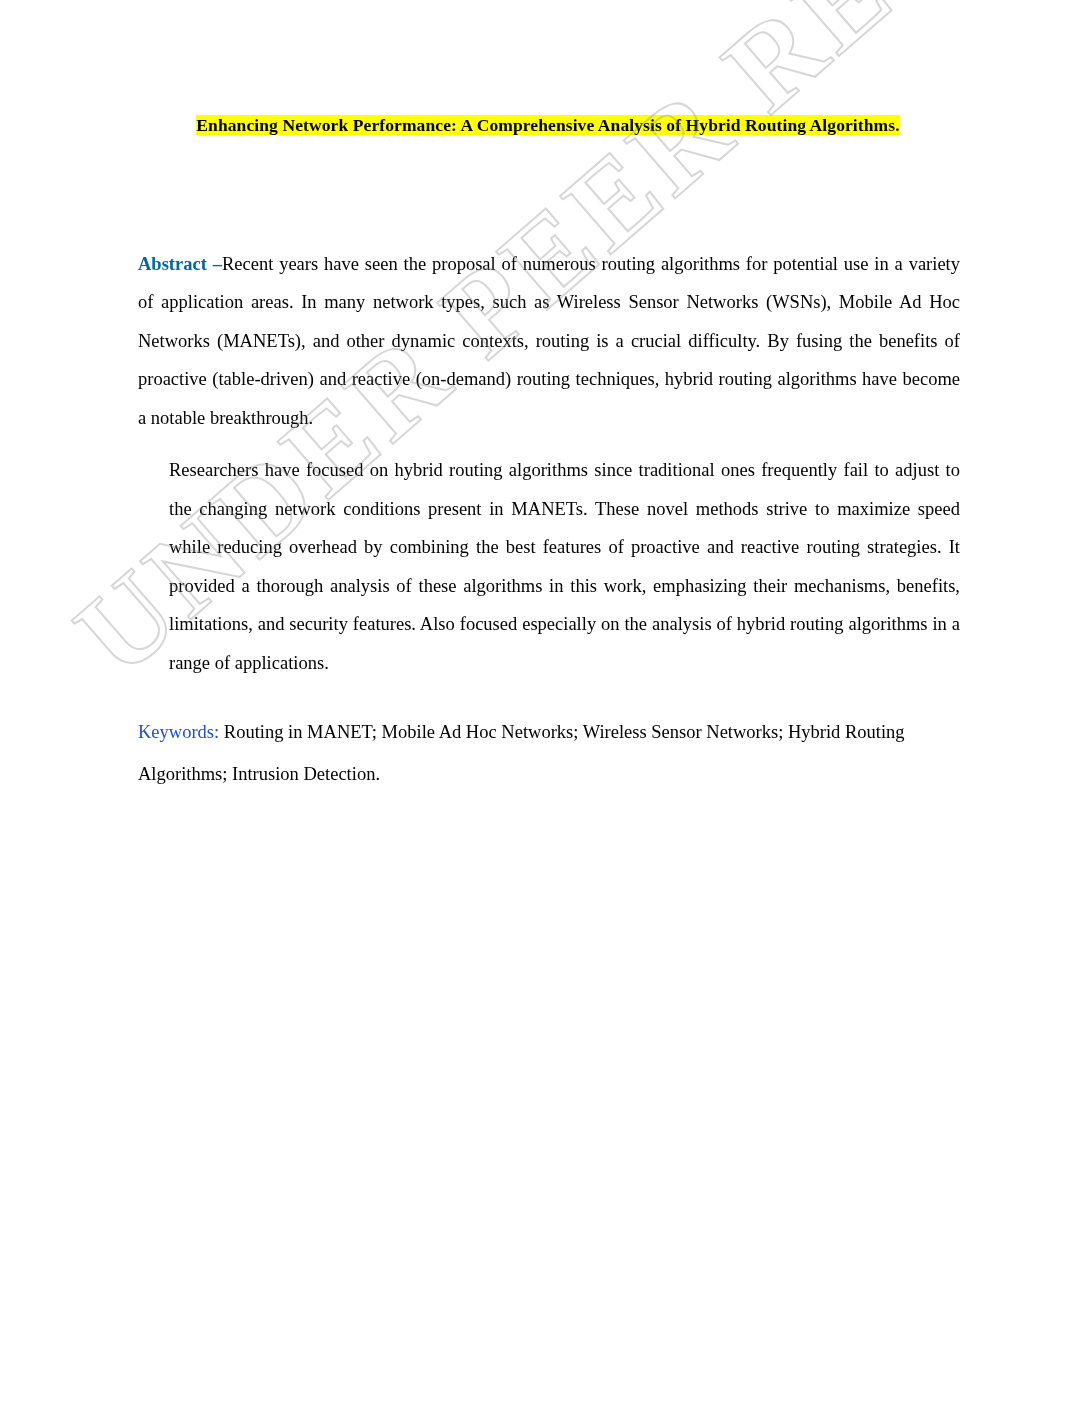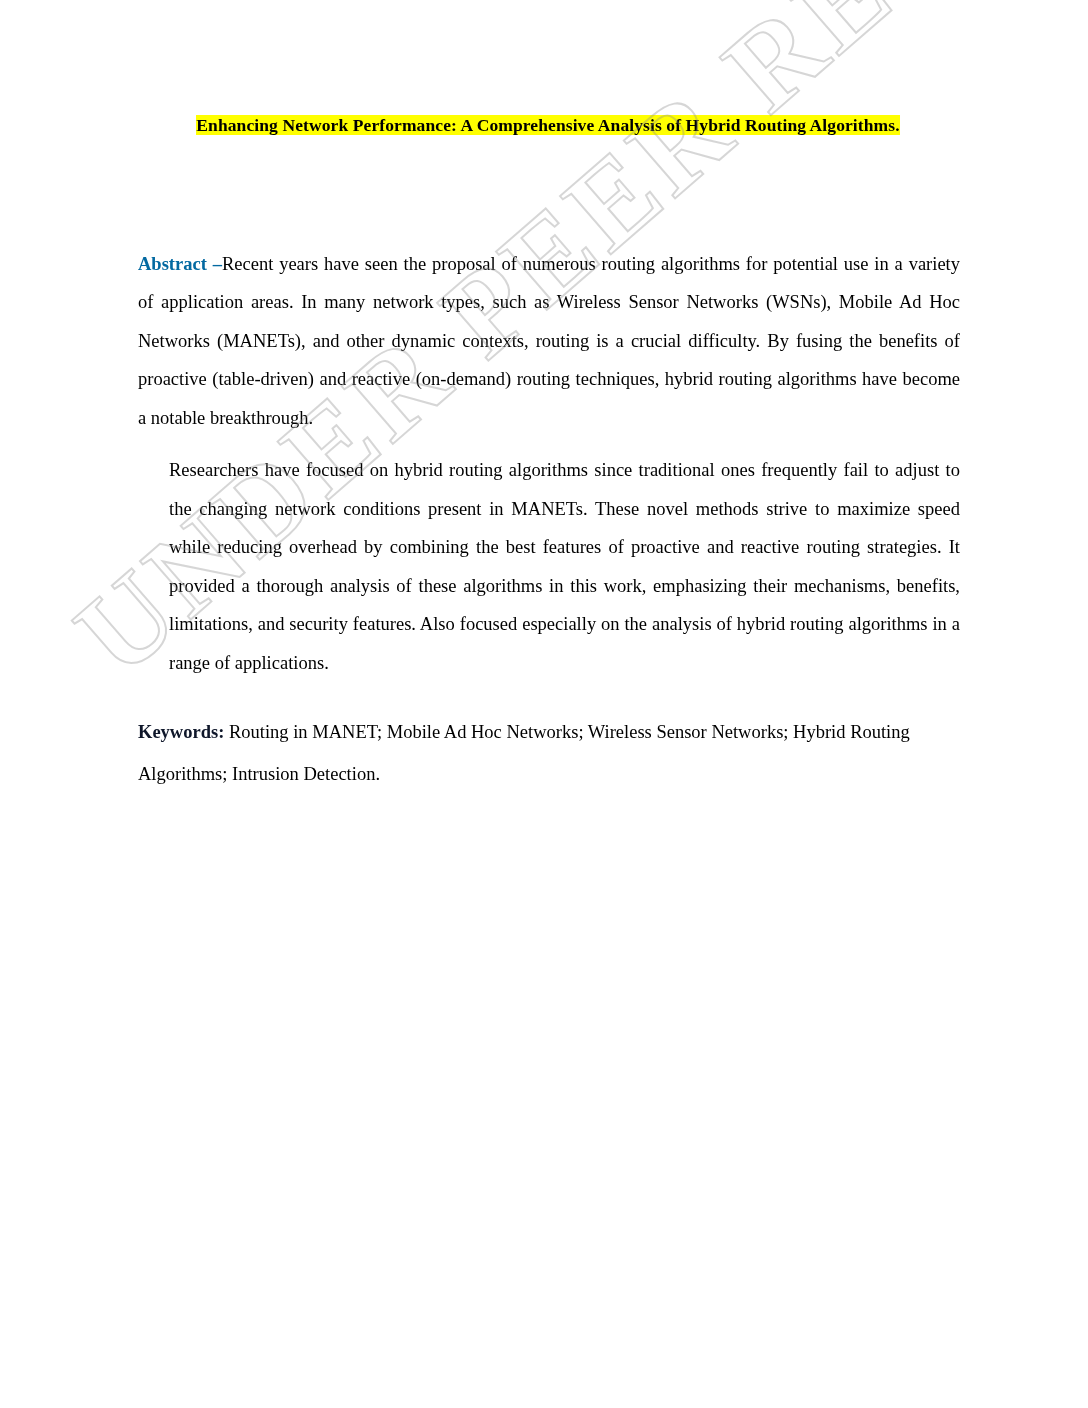--- a/index.html
+++ b/index.html
@@ -63,22 +63,22 @@
     font-weight: bold;
     color: #0369a1;
   }
   .keywords-block {
     position: absolute;
     left: 0;
     top: 712px;
     width: 790px;
   }
   .kw-label {
-    font-weight: bold;
-    color: #0f172a;
+    font-weight: normal;
+    color: #1d4ed8;
   }
   p.kw {
     text-align: left;
     font-size: 18.5px;
     line-height: 2.25;
     color: #000000;
     margin: 0;
   }
   
   .watermark {

